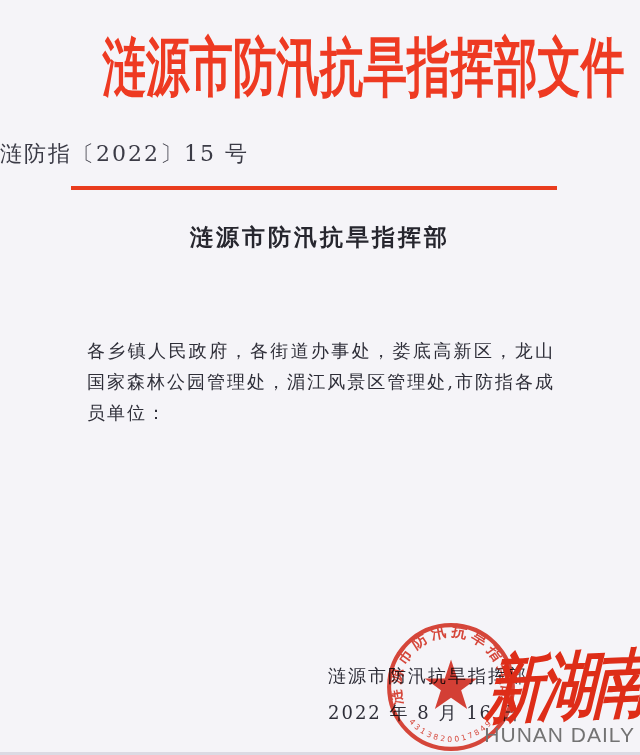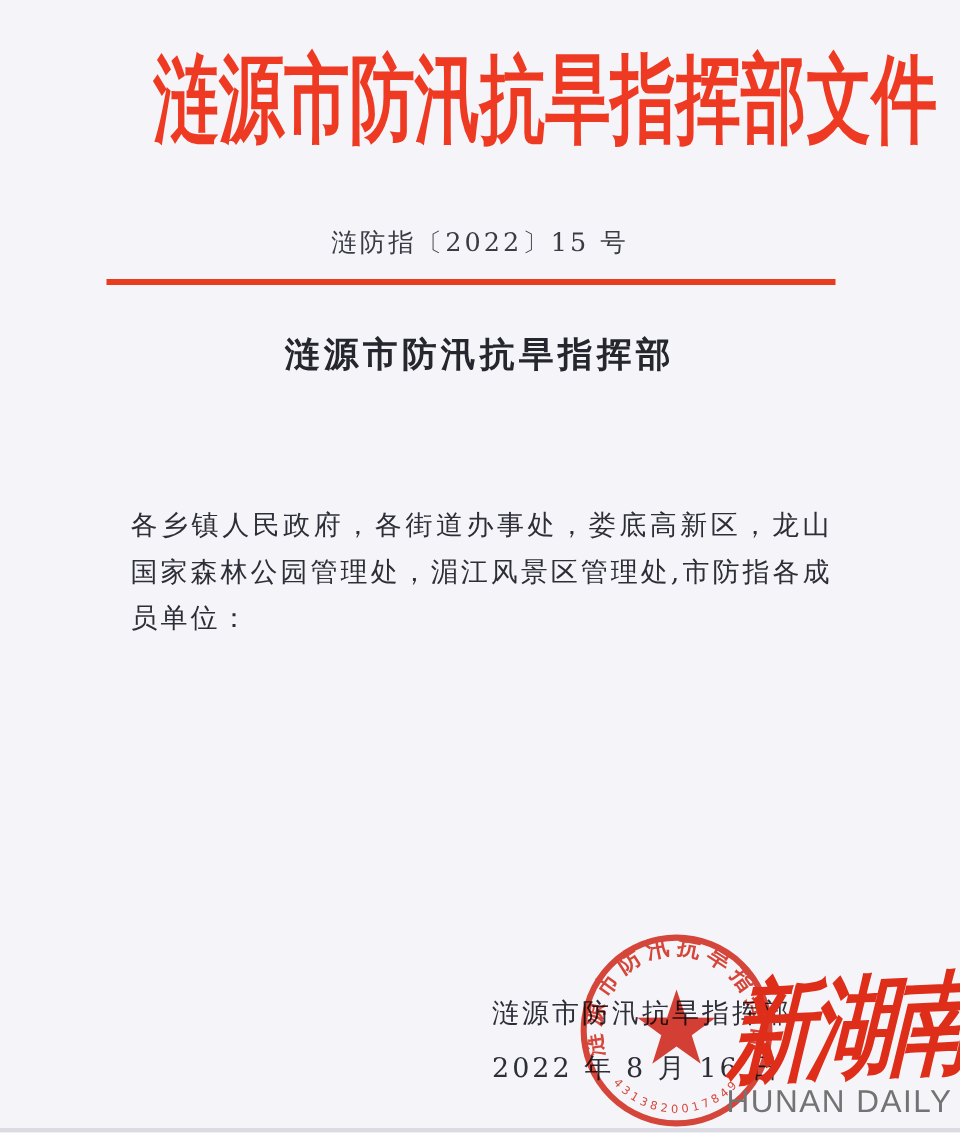--- a/index.html
+++ b/index.html
@@ -28,23 +28,23 @@
     font-size: 64px;
     line-height: 86px;
     font-weight: 900;
     color: #ee3a22;
     transform: scaleX(0.68);
     transform-origin: 50% 50%;
     white-space: nowrap;
   }
   .doc-number {
     position: absolute;
-    top: 150px; left: 0; width: 640px;
-    text-align: center;
-    font-size: 17px;
+    top: 139px; left: 0; width: 640px;
+    text-align: left;
+    font-size: 22px;
     letter-spacing: 2px;
     color: #3b3b46;
   }
   .red-rule {
     position: absolute;
     top: 186px; left: 71px;
     width: 486px; height: 4px;
     background: #e93c1e;
   }
 

